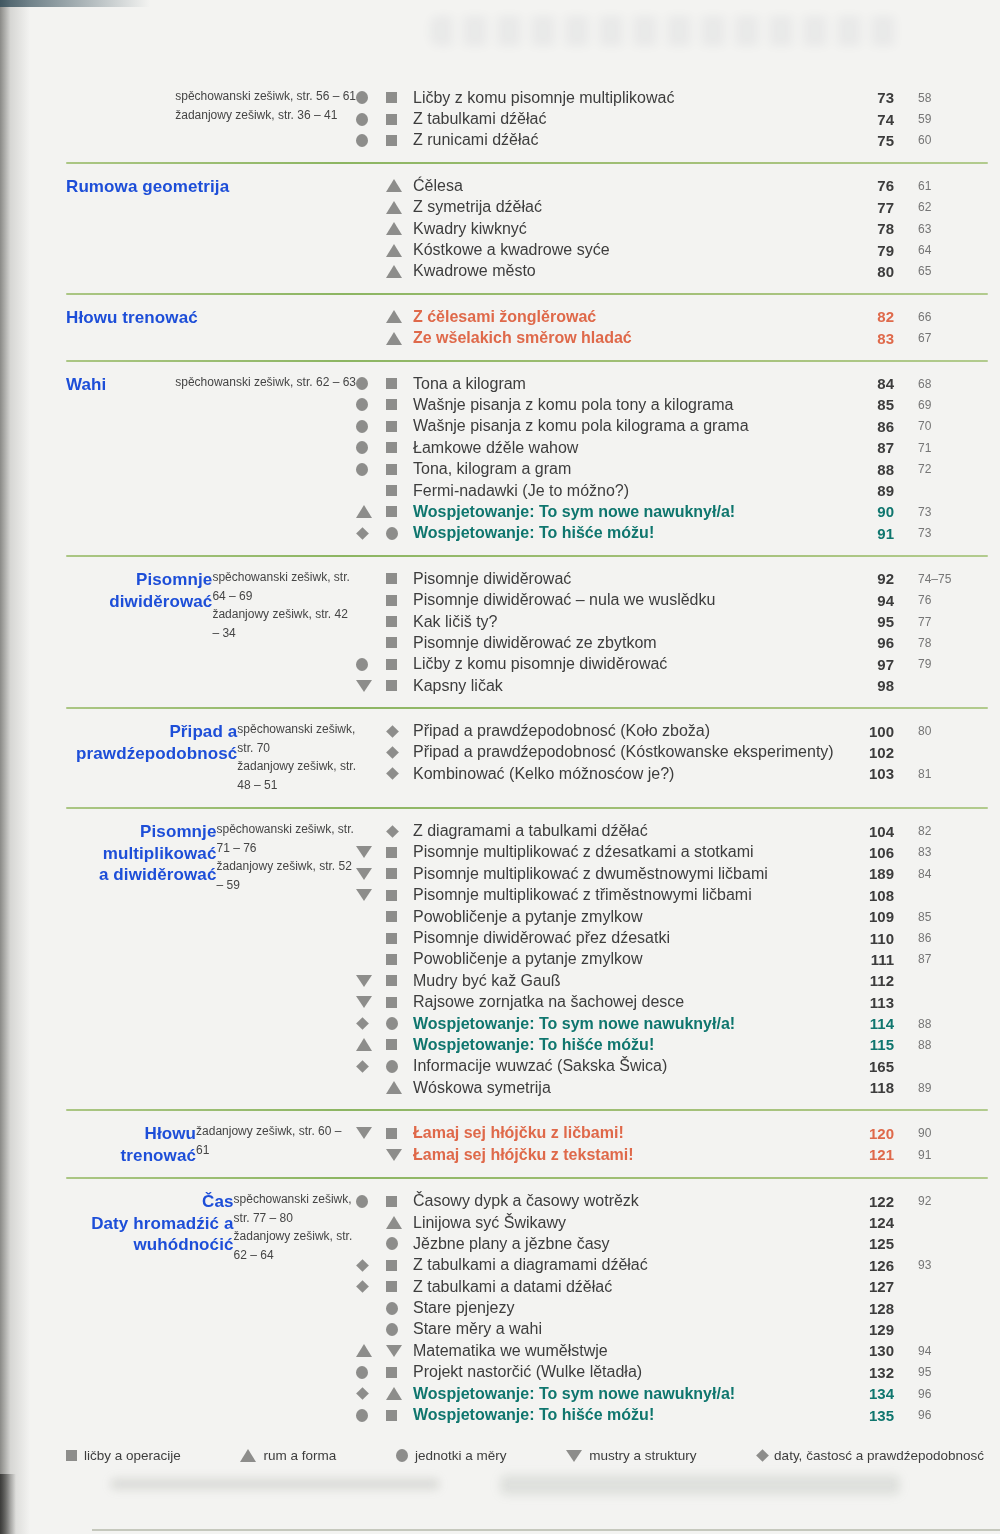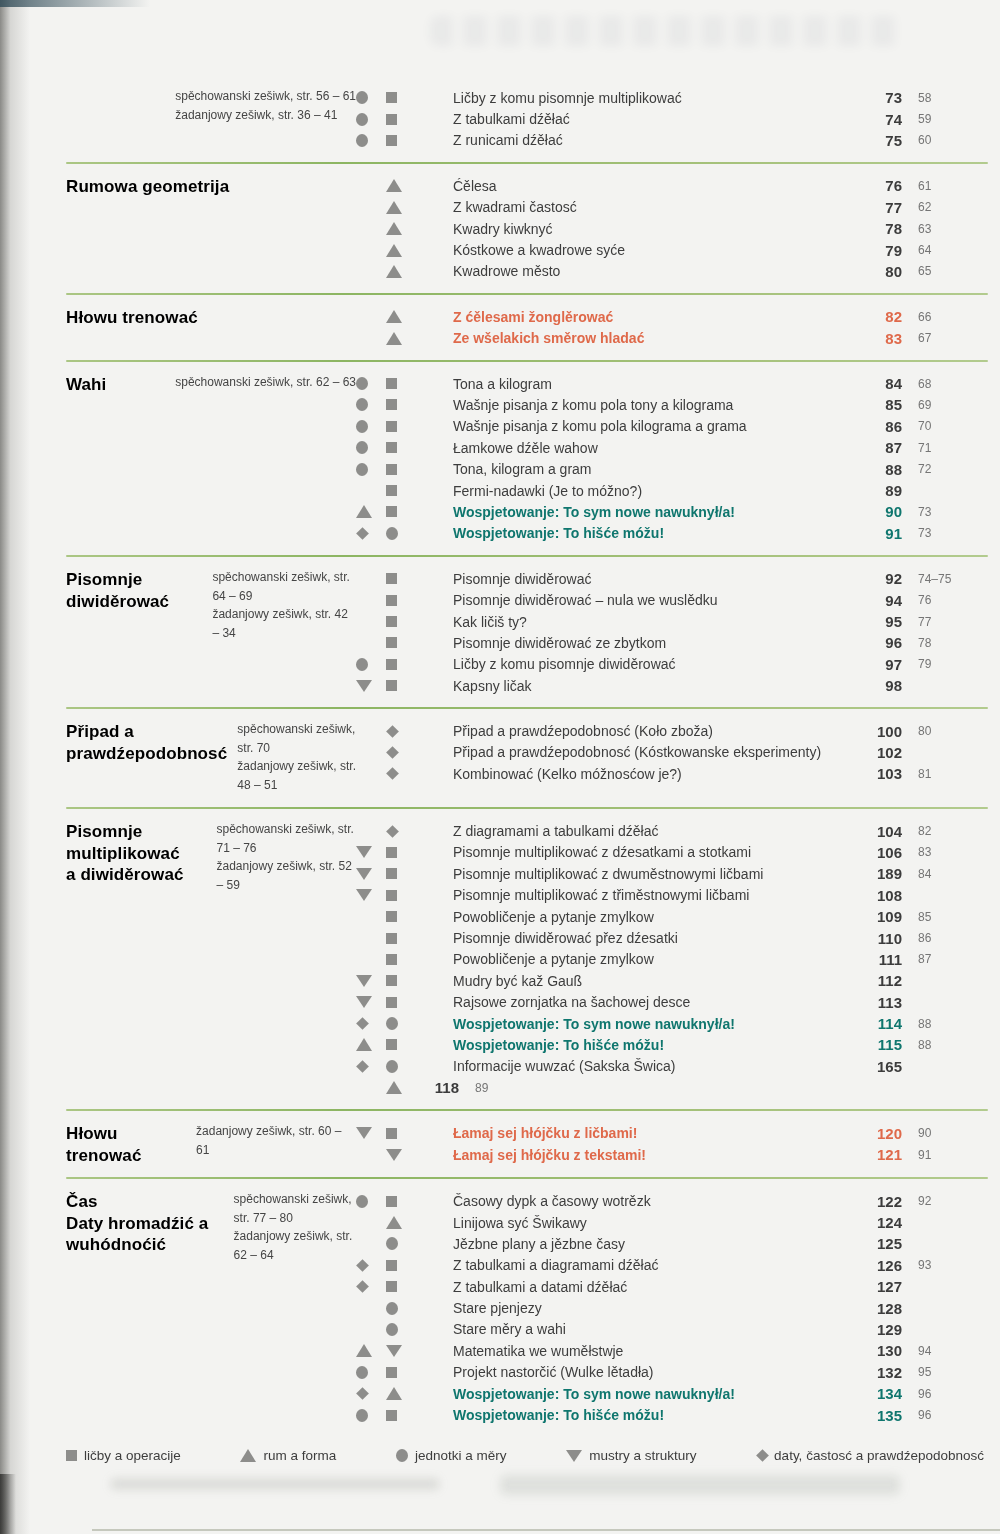--- a/index.html
+++ b/index.html
@@ -44,30 +44,30 @@
 
   
   .content{position:absolute;left:66px;top:84px;width:922px;}
   .rule{
     height:2px;margin:8px 0 8px 0;border-radius:2px;
     background:linear-gradient(90deg,#abc684,#8cb562 30%,#a5c17a 70%,#b2cb8e);
   }
   .section{display:flex;align-items:stretch;padding:3px 0 3px 0;}
   .left{width:290px;flex:0 0 290px;display:flex;justify-content:space-between;}
   .hdr{padding-top:1px;}
-  .hline{font-size:17px;font-weight:700;color:#000000;line-height:21.5px;letter-spacing:.1px;}
+  .hline{font-size:17px;font-weight:700;color:#1d4ed8;line-height:21.5px;letter-spacing:.1px;text-align:right;}
   .notes{padding-bottom:2px;}
   .note{font-size:12px;color:#454545;line-height:18.5px;}
   .rows{flex:1;display:flex;flex-direction:column;}
   .row{display:flex;align-items:center;height:21.4px;}
   .c1,.c2{flex:0 0 27px;display:flex;align-items:center;justify-content:flex-start;}
   .c1{flex-basis:30px;}
-  .title{flex:1;font-size:14px;line-height:20px;color:#3d3d3d;white-space:nowrap;overflow:hidden;margin-left:40px;}
+  .title{flex:1;font-size:16px;line-height:20px;color:#3d3d3d;white-space:nowrap;overflow:hidden;}
   .page{flex:0 0 46px;text-align:right;font-size:15px;font-weight:700;color:#3c3c3c;}
-  .sub{flex:0 0 70px;padding-left:16px;font-size:12px;color:#757575;}
+  .sub{flex:0 0 70px;padding-left:24px;font-size:12px;color:#757575;}
   .t-orange .title,.t-orange .page{color:#df694a;font-weight:700;}
   .t-blue .title,.t-blue .page{color:#0f766e;font-weight:700;}
 
   
   .icn{display:inline-block;}
   .icn.square{width:11px;height:11px;background:#8d8d8b;}
   .icn.circle{width:12px;height:13px;border-radius:50%;background:#8d8d8b;}
   .icn.triangle-up{width:0;height:0;border-left:8px solid transparent;border-right:8px solid transparent;border-bottom:13px solid #8d8d8b;}
   .icn.triangle-down{width:0;height:0;border-left:8px solid transparent;border-right:8px solid transparent;border-top:12px solid #8d8d8b;}
   .icn.diamond{width:9px;height:9px;background:#8d8d8b;transform:rotate(45deg);margin-left:2px;}
@@ -152,21 +152,21 @@
           </div>
           <div class="title">Ćělesa</div>
           <div class="page">76</div>
           <div class="sub">61</div>
         </div>
         <div class="row">
           <div class="c1"></div>
           <div class="c2">
             <div class="icn triangle-up"></div>
           </div>
-          <div class="title">Z kwadrami častosć</div>
+          <div class="title">Z symetrija dźěłać</div>
           <div class="page">77</div>
           <div class="sub">62</div>
         </div>
         <div class="row">
           <div class="c1"></div>
           <div class="c2">
             <div class="icn triangle-up"></div>
           </div>
           <div class="title">Kwadry kiwknyć</div>
           <div class="page">78</div>
@@ -568,20 +568,21 @@
           </div>
           <div class="title">Informacije wuwzać  (Sakska Šwica)</div>
           <div class="page">165</div>
           <div class="sub"></div>
         </div>
         <div class="row">
           <div class="c1"></div>
           <div class="c2">
             <div class="icn triangle-up"></div>
           </div>
+          <div class="title">Wóskowa symetrija</div>
           <div class="page">118</div>
           <div class="sub">89</div>
         </div>
       </div>
     </div>
     <div class="rule"></div>
     <div class="section">
       <div class="left">
         <div class="hdr">
           <div class="hline">Hłowu trenować</div>

